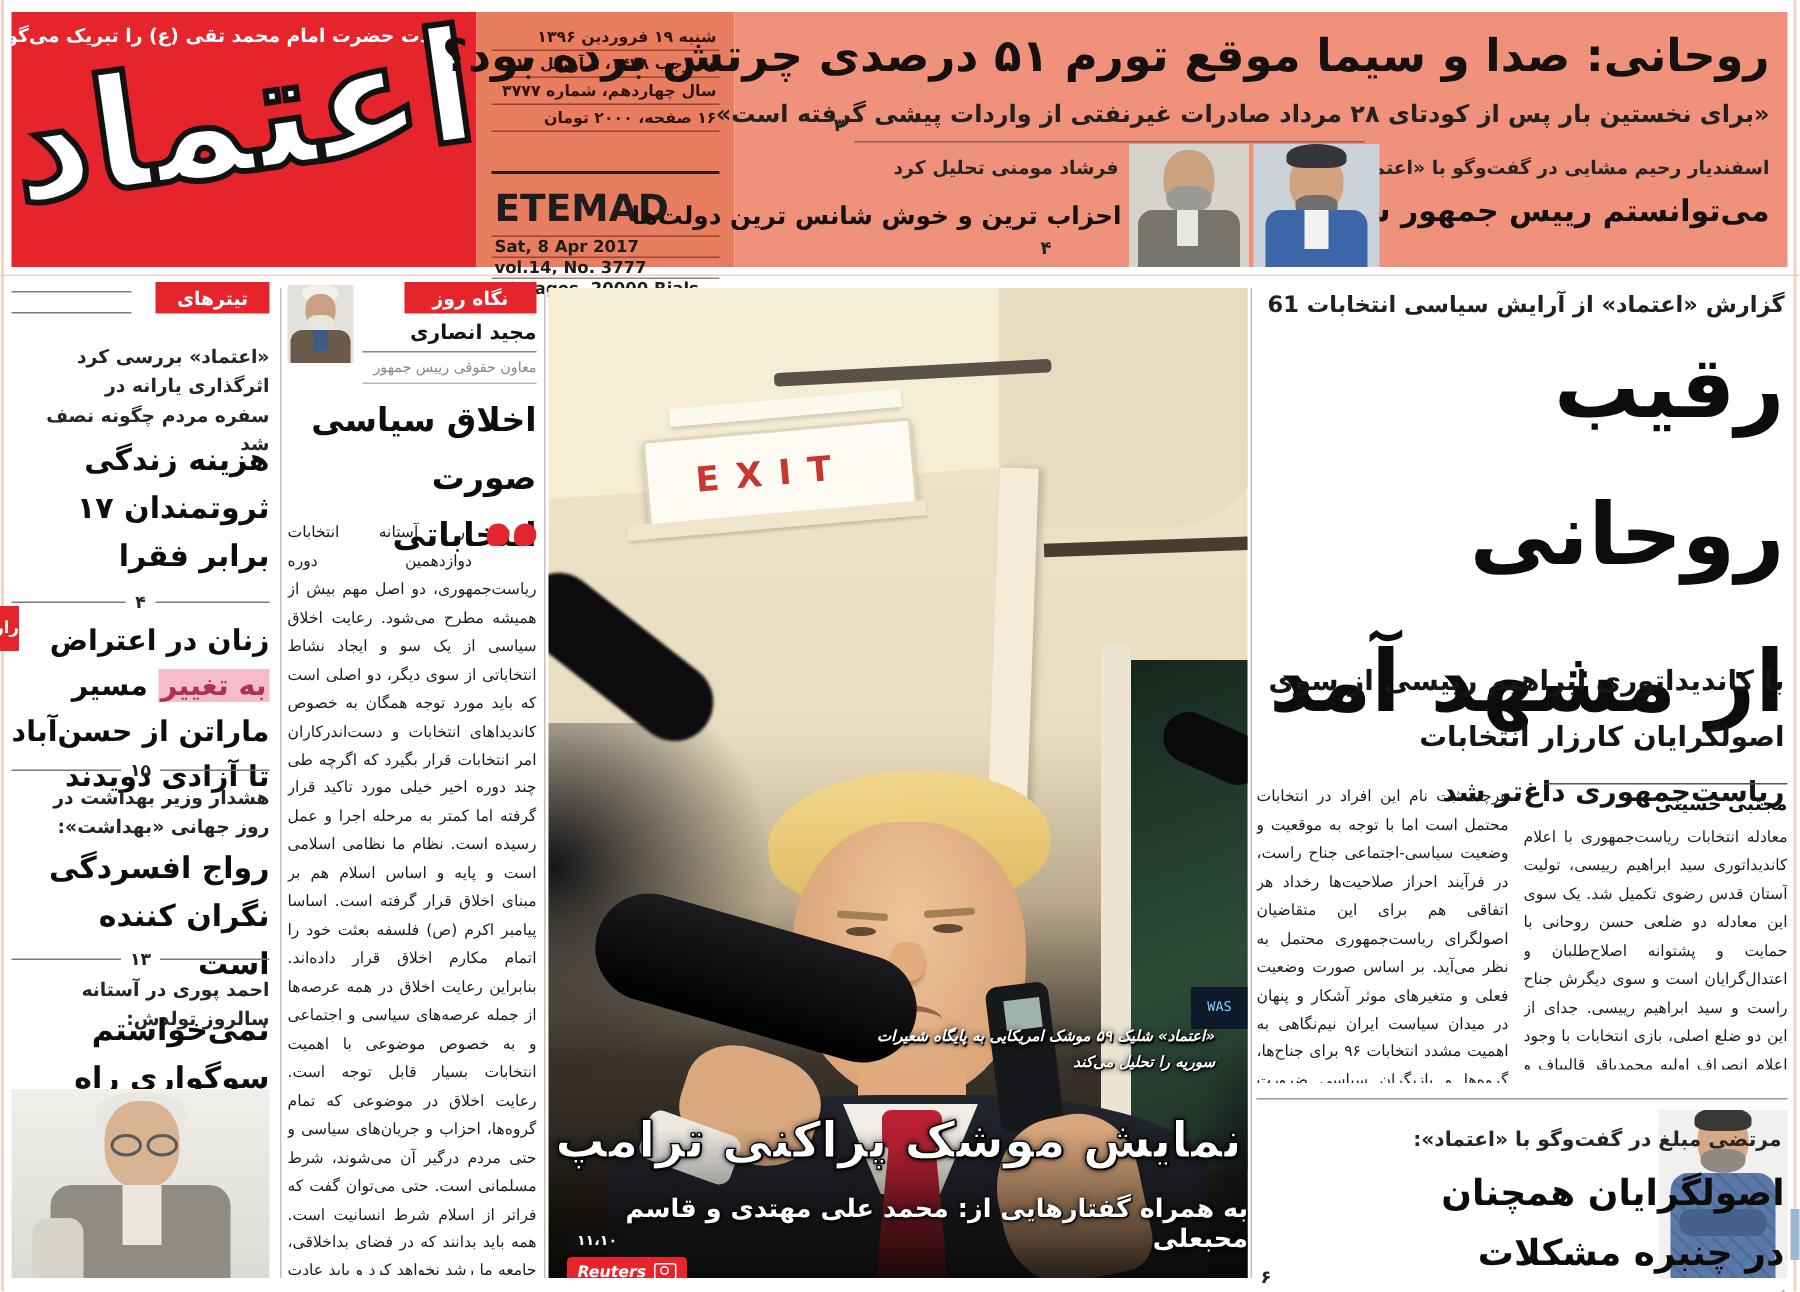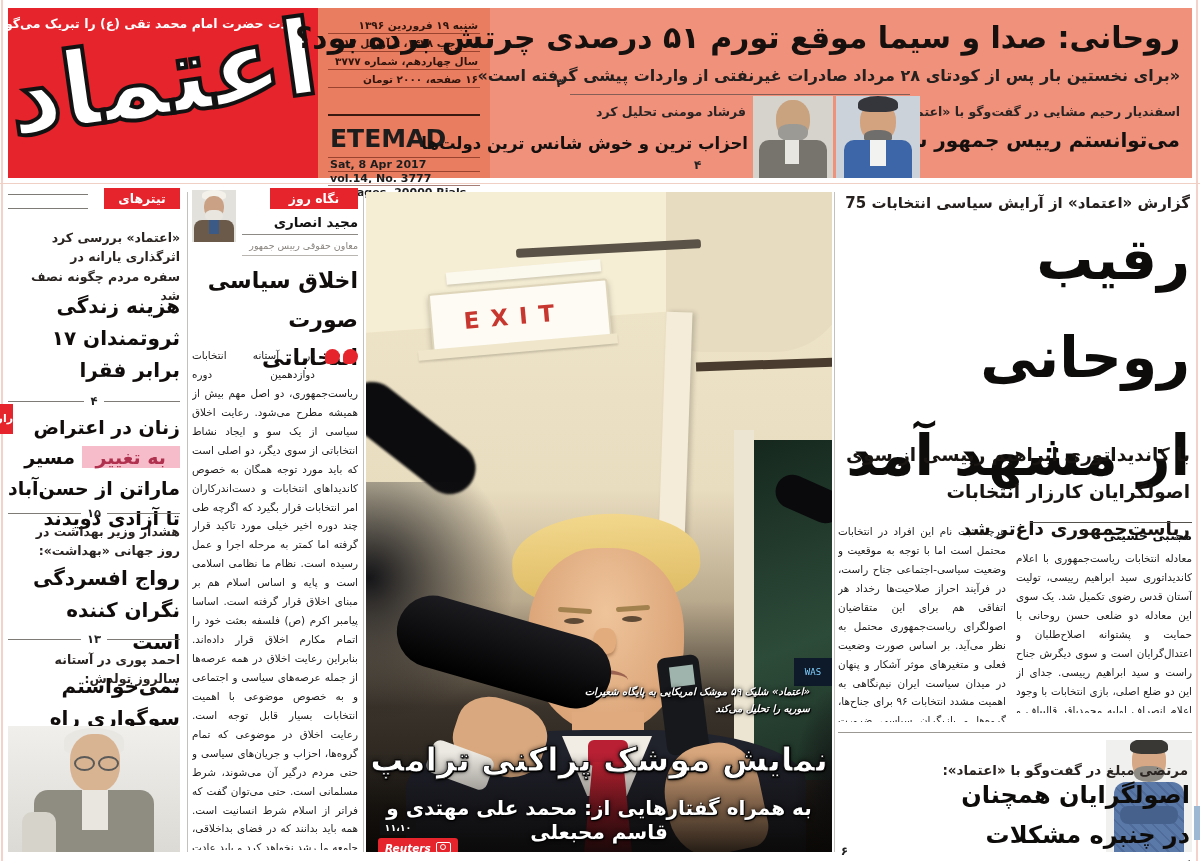--- a/index.html
+++ b/index.html
@@ -27,21 +27,21 @@
   
   .vrule{width:1px;background:#c3c0bd;}
   .hrule{height:1px;background:#9b9793;}
   
   .redlabel{background:#e5242c;color:#fff;font-size:12.5px;font-weight:bold;text-align:center;line-height:21px;height:21px;}
   .brief-kicker{font-size:12.5px;font-weight:bold;color:#2a2522;line-height:1.55;text-align:right;}
   .brief-head{font-size:20px;font-weight:bold;color:#100d0c;line-height:1.6;text-align:right;}
   .sep{display:flex;align-items:center;gap:6px;}
   .sep .ln{flex:1;height:1px;background:#7e7a76;}
   .sep .n{font-size:11.5px;font-weight:bold;color:#222;}
-  mark.hl{background:#f6bcc9;color:#b0314f;padding:0 14px;}
+  mark.hl{background:#f6bcc9;color:#b0314f;padding:0 2px;}
   .opin-author{font-size:13.5px;font-weight:bold;color:#131313;text-align:right;border-bottom:1px solid #8d8984;padding-bottom:4px;}
   .opin-title{font-size:9.5px;color:#8a8680;text-align:right;border-bottom:1px solid #b9b5b0;padding-bottom:4px;}
   .opin-head{font-size:22px;font-weight:bold;color:#100d0c;line-height:1.75;text-align:right;}
   .bodytext{font-size:10.4px;color:#1d1b1a;text-align:justify;line-height:1.82;overflow:hidden;}
   .q{float:right;width:38px;height:26px;margin-left:5px;margin-top:3px;}
   .q i{display:inline-block;width:15px;height:15px;background:#e5242c;border-radius:50% 50% 50% 4px;margin-left:3px;}
   
   .lead-kicker{font-size:15px;font-weight:bold;color:#26211f;text-align:right;}
   .lead-head{font-size:57px;font-weight:bold;color:#0e0c0b;line-height:1.72;text-align:right;letter-spacing:-1px;}
   .lead-sub{font-size:18.5px;font-weight:bold;color:#181512;line-height:2;text-align:right;}
@@ -237,30 +237,30 @@
     <div class="ph" style="left:296px;top:464px;width:42px;height:98px;background:#16181c;border-radius:8px;transform:rotate(-7deg);"></div>
     <div class="ph" style="left:304px;top:474px;width:24px;height:20px;background:#9fb4ac;transform:rotate(-7deg);"></div>
     <div class="ph" style="left:300px;top:552px;width:96px;height:110px;background:#d8a67c;border-radius:45% 40% 20% 40%;transform:rotate(-12deg);"></div>
     <div class="ph" style="left:408px;top:290px;width:70px;height:34px;background:#0a0a0c;border-radius:17px;transform:rotate(24deg);"></div>
     <div class="ph" style="left:430px;top:500px;width:60px;height:170px;background:radial-gradient(ellipse at 70% 60%,#121214,#00000000 75%);"></div>
 
     <div class="ph" style="left:0;top:560px;width:466px;height:100px;background:linear-gradient(180deg,rgba(10,8,6,0),rgba(8,6,4,.85));"></div>
 
     <div class="ph capt" style="right:22px;top:492px;width:240px;font-size:10px;line-height:1.65;text-align:right;font-style:italic;">«اعتماد» شلیک ۵۹ موشک امریکایی به پایگاه شعیرات سوریه را تحلیل می‌کند</div>
     <div class="ph capt" style="left:0;top:548px;width:466px;font-size:33px;text-align:center;-webkit-text-stroke:.8px #000;">نمایش موشک پراکنی ترامپ</div>
-    <div class="ph capt" style="left:0;top:604px;width:466px;font-size:20px;text-align:center;">به همراه گفتارهایی از: محمد علی مهتدی و قاسم محبعلی</div>
+    <div class="ph capt" style="left:0;top:604px;width:466px;font-size:17px;text-align:right;">به همراه گفتارهایی از: محمد علی مهتدی و قاسم محبعلی</div>
     <div class="ph pagesbox" style="left:14px;top:628px;width:36px;height:15px;">۱۱،۱۰</div>
     <div class="ph credit-badge" style="left:12px;top:646px;height:19px;">
       <span class="cam"></span>
       <span class="ctxt">Reuters</span>
     </div>
   </div>
 
   <div class="abs" style="left:838px;top:192px;width:354px;height:660px;">
-    <div class="abs lead-kicker" style="right:2px;top:2px;width:350px;">گزارش «اعتماد» از آرایش سیاسی انتخابات 75</div>
+    <div class="abs lead-kicker" style="right:2px;top:2px;width:350px;">گزارش «اعتماد» از آرایش سیاسی انتخابات 61</div>
     <div class="abs lead-head" style="right:2px;top:18px;width:350px;">
       <div>رقیب روحانی</div>
       <div>از مشهد آمد</div>
     </div>
     <div class="abs lead-sub" style="right:2px;top:244px;width:350px;">با کاندیداتوری ابراهیم رییسی از سوی اصولگرایان کارزار انتخابات ریاست‌جمهوری داغ‌تر شد</div>
 
     <div class="abs" style="right:0px;top:330px;width:176px;height:200px;overflow:hidden;">
       <div class="byline">مجتبی حسینی</div>
       <div class="bodytext" style="height:164px;">معادله انتخابات ریاست‌جمهوری با اعلام کاندیداتوری سید ابراهیم رییسی، تولیت آستان قدس رضوی تکمیل شد. یک سوی این معادله دو ضلعی حسن روحانی با حمایت و پشتوانه اصلاح‌طلبان و اعتدال‌گرایان است و سوی دیگرش جناح راست و سید ابراهیم رییسی. جدای از این دو ضلع اصلی، بازی انتخابات با وجود اعلام انصراف اولیه محمدباقر قالیباف و پرویز فتاح چند کاندیدای دیگر اصولگرا هم دارد. سعید جلیلی، سید مصطفی میرسلیم، مهرداد بذرپاش، علیرضا زاکانی و حمید بقایی افرادی هستند که به جمنا، مکانیزم جدید اصولگرایان پاشنه کفش‌هایشان را برای ورود به انتخابات بالا کشیده‌اند.</div>
     </div>
@@ -271,21 +271,21 @@
 
     <div class="abs hrule" style="left:0;top:540px;width:354px;"></div>
 
     <div class="abs" style="left:268px;top:548px;width:86px;height:112px;background:#f0f0ee;overflow:hidden;">
       <div class="abs" style="left:26px;top:2px;width:34px;height:38px;background:#d6a885;border-radius:45%;"></div>
       <div class="abs" style="left:24px;top:-2px;width:38px;height:16px;background:#3a3835;border-radius:50% 50% 30% 30%;"></div>
       <div class="abs" style="left:28px;top:26px;width:30px;height:16px;background:#8e8a84;border-radius:40% 40% 50% 50%;"></div>
       <div class="abs" style="left:8px;top:42px;width:70px;height:70px;background:repeating-linear-gradient(45deg,#5b79a8 0 6px,#4f6b99 6px 8px);border-radius:12px 12px 0 0;"></div>
       <div class="abs" style="left:14px;top:66px;width:58px;height:18px;background:#46618c;border-radius:8px;"></div>
     </div>
-    <div class="abs int-kicker" style="left:92px;top:560px;width:258px;margin-top:10px;">مرتضی مبلغ در گفت‌وگو با «اعتماد»:</div>
+    <div class="abs int-kicker" style="left:92px;top:560px;width:258px;">مرتضی مبلغ در گفت‌وگو با «اعتماد»:</div>
     <div class="abs int-head" style="left:52px;top:584px;width:300px;">
       <div>اصولگرایان همچنان</div>
       <div>در چنبره مشکلات گذشته‌اند</div>
     </div>
     <div class="abs pgnum" style="right:344px;top:652px;">۶</div>
   </div>
 
   <div class="abs" style="left:1194px;top:806px;width:6px;height:34px;background:#9db8d2;"></div>
 
 </div>

